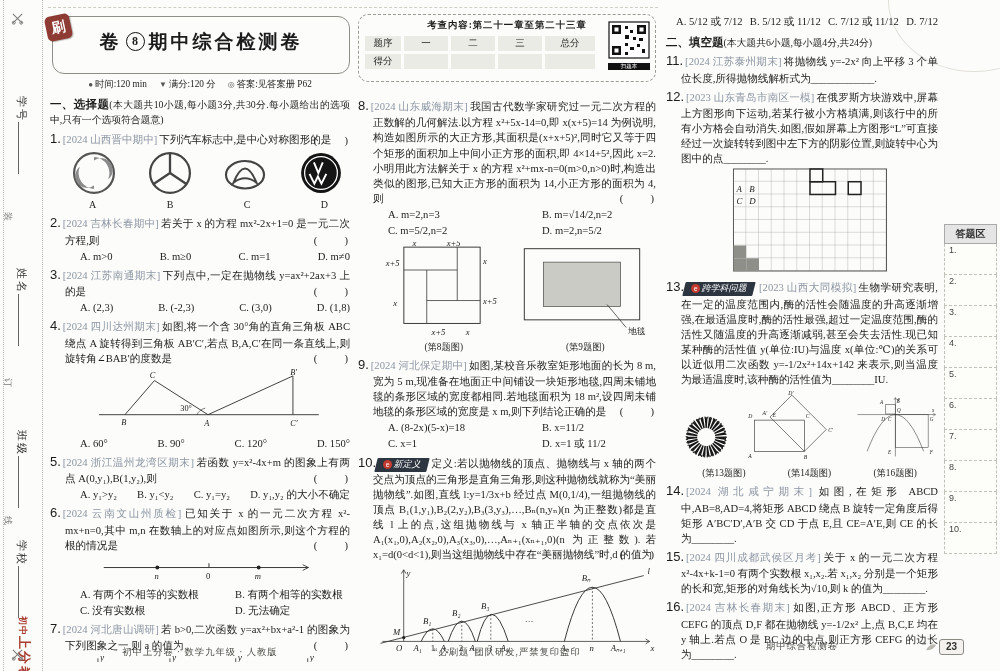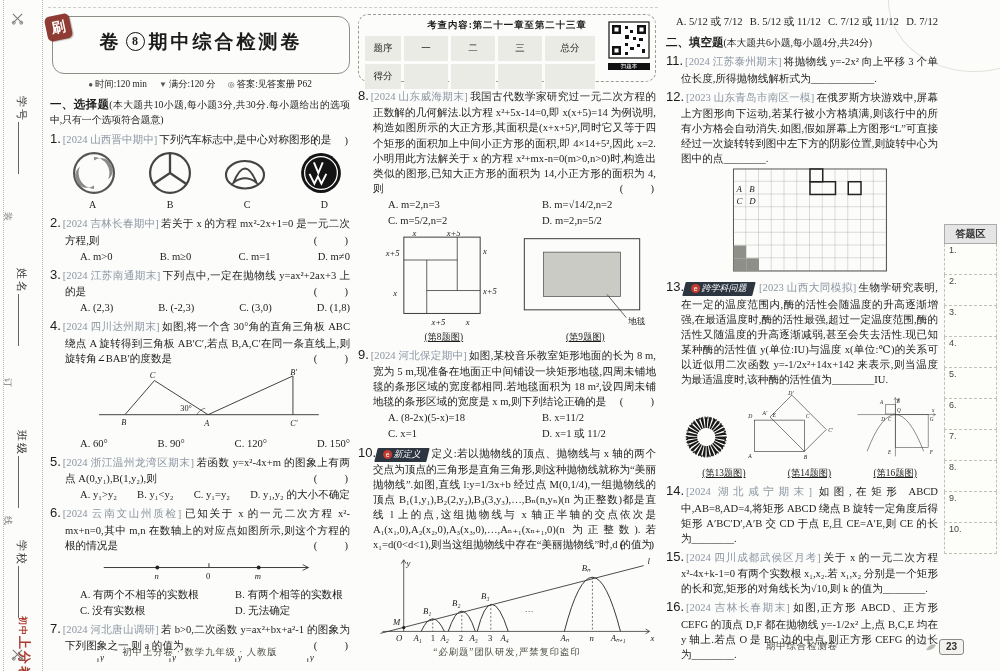--- a/index.html
+++ b/index.html
@@ -31,21 +31,21 @@
   .tmain{font-size:19px;font-weight:bold;letter-spacing:3px;}
   .tnum{display:inline-flex;width:17px;height:17px;border:1.6px solid #111;border-radius:50%;
         align-items:center;justify-content:center;font-size:12px;font-weight:bold;
         margin:0 4px;vertical-align:3px;letter-spacing:0;}
   .meta{display:flex;justify-content:center;gap:12px;font-size:9.3px;color:#222;margin:4px 0 2px;}
   .meta .mi{color:#555;font-size:8px;margin-right:2px;}
   
   .sboard{position:relative;border:1px dashed #9b9b94;border-radius:10px;padding:4px 6px 5px;height:57px;margin-top:4px;}
   .scope{text-align:center;font-size:9.4px;font-weight:bold;letter-spacing:1px;}
   .sgrid{display:grid;grid-template-columns:36px 44px 44px 44px 50px;gap:3px;margin-top:4px;width:236px;}
-  .scell{background:#ebebe6;height:25px;font-size:9.5px;display:flex;align-items:center;justify-content:center;text-align:center;}
+  .scell{background:#ebebe6;height:15px;font-size:9.5px;display:flex;align-items:center;justify-content:center;text-align:center;}
   .qr{position:absolute;right:5px;top:6px;width:42px;}
   .qrlabel{background:#111;color:#fff;font-size:5.5px;text-align:center;line-height:7px;height:7px;
            font-family:"Liberation Sans",sans-serif;}
   
   .sech{margin:5px 0 2px;text-align:justify;}
   .sect{font-weight:bold;font-size:11.5px;}
   .secn{font-size:9.8px;}
   .q{margin:2px 0;padding-left:15px;text-indent:-15px;}
   .qt{position:relative;text-align:justify;margin:0;}
   .qn{font-weight:normal;font-family:"Liberation Sans",sans-serif;font-size:13px;}
@@ -54,21 +54,21 @@
   .opts{display:flex;justify-content:space-between;padding-left:15px;margin:1px 0;text-indent:0;}
   .o2{display:grid;grid-template-columns:1.35fr 1fr;row-gap:1px;justify-items:start;}
   .badge{display:inline-block;background:#2c3540;color:#fff;font-size:9px;padding:0 7px 1px;
          transform:skewX(-14deg);border-radius:1px;margin-right:3px;text-indent:0;
          font-family:"Liberation Sans",sans-serif;}
   .badge .bi{display:inline-block;background:#c23b2e;color:#fff;border-radius:50%;width:9px;height:9px;
              font-size:7px;line-height:9px;text-align:center;transform:skewX(14deg);margin-right:2px;}
   
   .fig{text-align:center;margin:2px 0;text-indent:0;}
   .figrow{display:flex;justify-content:center;gap:10px;align-items:flex-end;text-indent:0;}
-  .caps{display:flex;justify-content:space-around;font-size:9.3px;margin-top:0;text-indent:0;text-decoration:underline;}
+  .caps{display:flex;justify-content:space-around;font-size:9.3px;margin-top:0;text-indent:0;}
   svg text{font-size:9px;font-style:italic;font-family:"Liberation Serif",serif;fill:#222;}
   svg text.rm{font-style:normal;}
   .logos{display:flex;justify-content:space-between;padding:2px 6px;text-indent:0;}
   .logolabels{display:flex;justify-content:space-between;padding:0 22px 0 24px;font-size:10px;text-indent:0;}
   
   .colfoot{position:absolute;bottom:3px;left:0;width:100%;text-align:center;
            font-size:9.3px;color:#4a4a45;letter-spacing:1px;}
   .c3 .colfoot{bottom:9px;}
   
   .rail{position:absolute;right:3px;top:224px;width:53px;font-family:"Liberation Sans",sans-serif;}
@@ -309,21 +309,21 @@
             <rect x="17" y="22" width="3" height="3" fill="#111"></rect>
           <rect x="22" y="26" width="4" height="3" fill="#111"></rect>
             <rect x="29" y="23" width="3" height="3" fill="#111"></rect>
           <rect x="34" y="28" width="3" height="4" fill="#111"></rect>
             <rect x="17" y="31" width="3" height="3" fill="#111"></rect>
         </svg>
         <div class="qrlabel">扫题本</div>
       </div>
     </div>
 
-    <div class="q" style="margin-top:5px">
+    <div class="q" style="margin-top:15px">
       <p class="qt"><span class="qn">8.</span><span class="src">[2024 山东威海期末]</span><span>我国古代数学家研究过一元二次方程的正数解的几何解法.以方程 x²+5x-14=0,即 x(x+5)=14 为例说明,构造如图所示的大正方形,其面积是(x+x+5)²,同时它又等于四个矩形的面积加上中间小正方形的面积,即 4×14+5²,因此 x=2.小明用此方法解关于 x 的方程 x²+mx-n=0(m&gt;0,n&gt;0)时,构造出类似的图形,已知大正方形的面积为 14,小正方形的面积为 4,则</span><span class="paren">(　　)</span></p>
       <div class="opts o2">
           <span>A. m=2,n=3</span>
           <span>B. m=√14/2,n=2</span>
           <span>C. m=5/2,n=2</span>
           <span>D. m=2,n=5/2</span>
         </div>
       <div class="figrow" style="margin-top:3px">
         <svg width="124" height="100" viewBox="0 0 130 104">
           <rect x="25" y="6" width="80" height="80" fill="none" stroke="#333" stroke-width="1"></rect>

